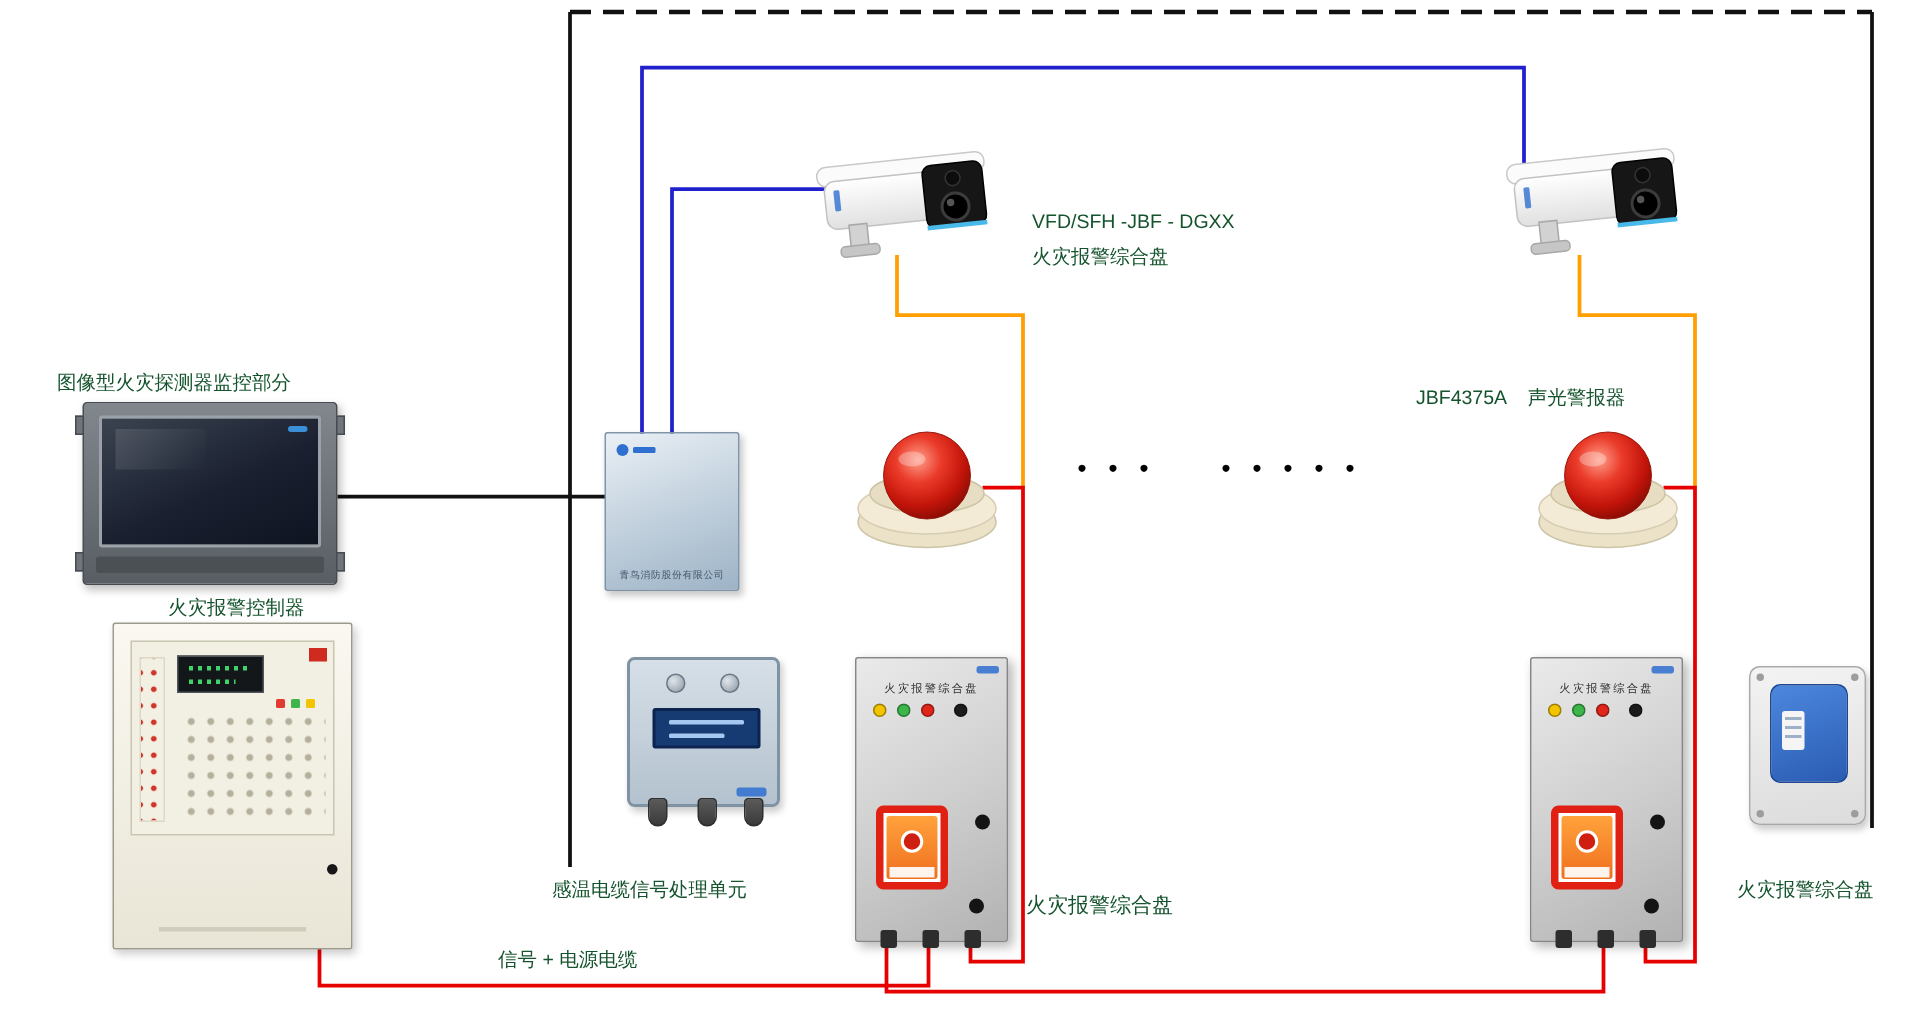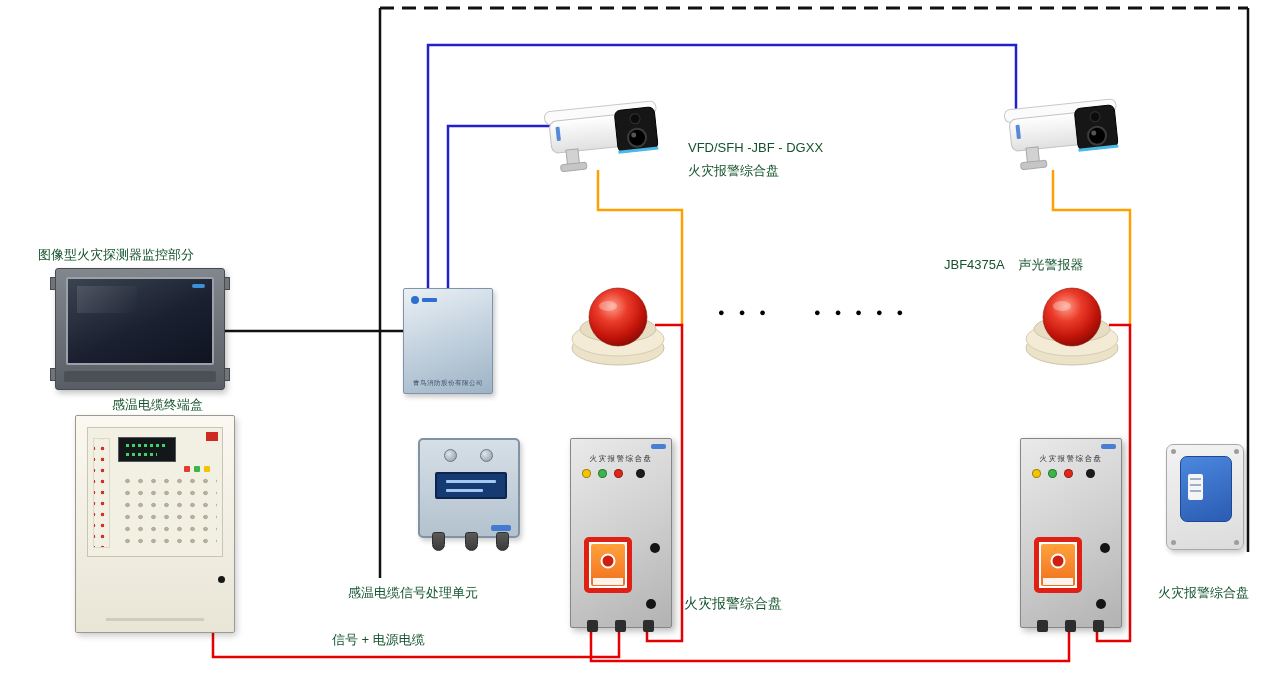--- a/index.html
+++ b/index.html
@@ -301,23 +301,23 @@
     <div class="tblue">
       <div class="ttag">
         <i></i>
         <i></i>
         <i></i>
       </div>
     </div>
   </div>
 
   <div class="lbl" style="left:38px;top:246px">图像型火灾探测器监控部分</div>
-  <div class="lbl" style="left:112px;top:396px">感温电缆终端盒</div>
+  <div class="lbl" style="left:112px;top:396px">火灾报警控制器</div>
   <div class="lbl" style="left:688px;top:140px">VFD/SFH -JBF - DGXX</div>
   <div class="lbl" style="left:688px;top:162px">火灾报警综合盘</div>
   <div class="lbl" style="left:944px;top:256px">JBF4375A    声光警报器</div>
   <div class="lbl dots" style="left:718px;top:306px">●●●  ●●●●●</div>
-  <div class="lbl" style="left:348px;top:584px">感温电缆信号处理单元</div>
+  <div class="lbl" style="left:368px;top:584px">感温电缆信号处理单元</div>
   <div class="lbl" style="left:684px;top:595px;font-size:14px">火灾报警综合盘</div>
   <div class="lbl" style="left:1158px;top:584px">火灾报警综合盘</div>
   <div class="lbl" style="left:332px;top:631px">信号 + 电源电缆</div>
 
 </div>
 
 </body></html>

